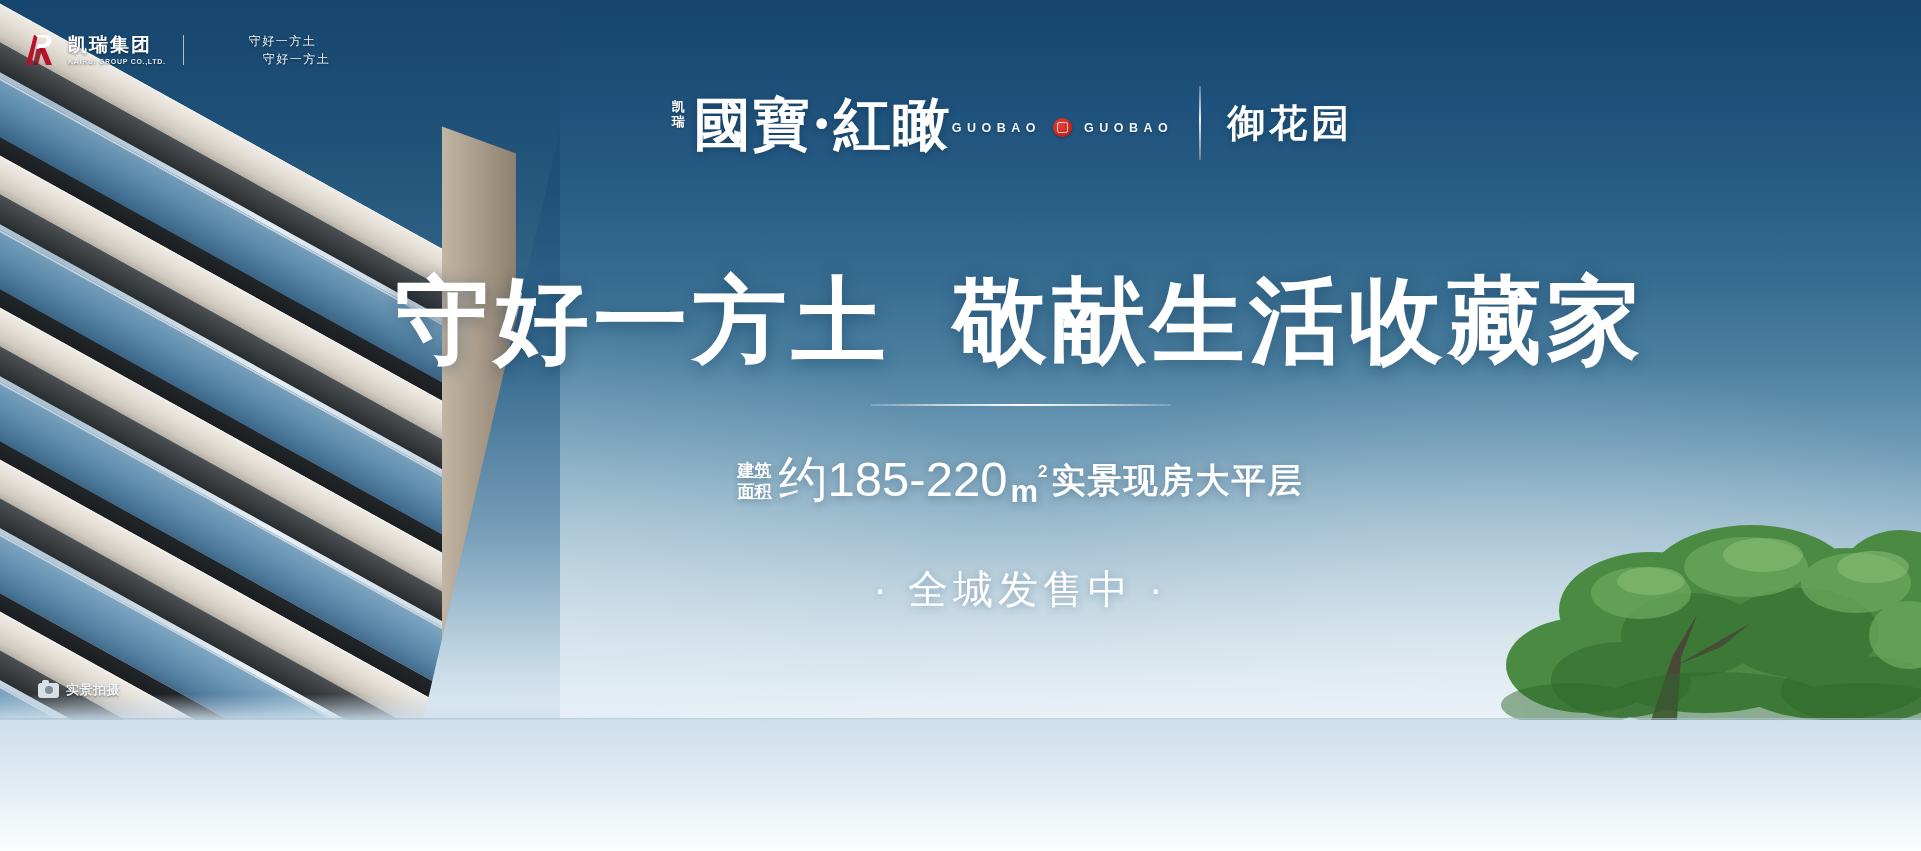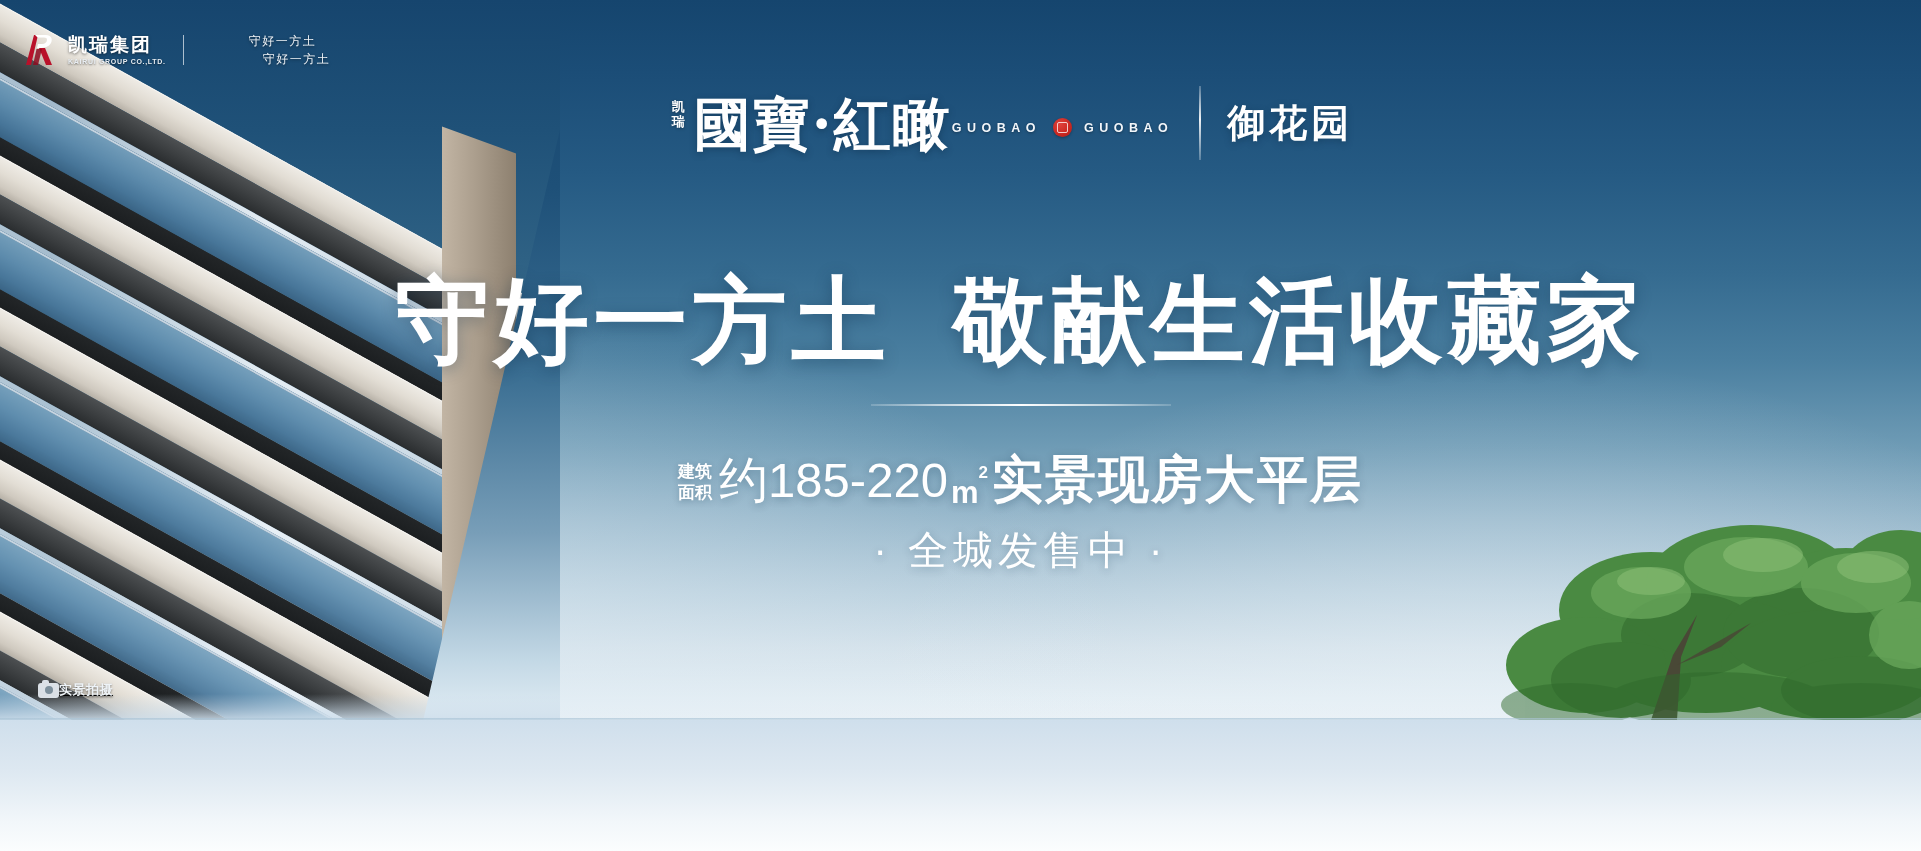--- a/index.html
+++ b/index.html
@@ -113,23 +113,22 @@
     clip-path:polygon(100% 0, 100% 100%, 24% 100%, 100% 18%);
   }
   .bldg-bottom-fade{
     position:absolute; left:0; bottom:0; width:560px; height:26px;
     background:linear-gradient(to bottom, rgba(215,228,238,0), rgba(207,223,236,.9));
   }
 
   
   .shot-tag{
     position:absolute; left:38px; top:681px;
-    display:flex; align-items:center; 
+    display:flex; align-items:center; gap:7px;
     z-index:9;
-    text-decoration:underline;
   }
   .cam-icon{
     width:21px; height:15px; border-radius:3px;
     background:rgba(232,238,244,.92);
     position:relative;
   }
   .cam-icon::before{
     content:""; position:absolute; left:6.5px; top:3.5px;
     width:8px; height:8px; border-radius:50%;
     background:#7d8f9c;
@@ -262,48 +261,48 @@
     position:absolute; left:0; right:0; top:455px;
     display:flex; justify-content:center; align-items:center; z-index:10;
     transform:translateX(60px);
   }
   .sub-inner{ display:flex; align-items:center; }
   .sub-prefix{
     display:flex; flex-direction:column; align-items:center;
     color:#ffffff; font-size:17px; font-weight:bold; line-height:1.2;
     letter-spacing:0; margin-right:7px; margin-top:4px;
     text-shadow:0 2px 6px rgba(10,42,70,.3);
+    text-decoration:underline;
   }
   .sub-number{
     color:#ffffff; font-size:49px; font-weight:normal; letter-spacing:0;
     line-height:1; text-shadow:0 2px 9px rgba(10,42,70,.3);
   }
   .sub-unit{
     color:#ffffff; font-size:31px; font-weight:bold; line-height:1;
     margin-left:3px; position:relative; top:12px;
     text-shadow:0 2px 9px rgba(10,42,70,.3);
   }
   .sub-unit sup{ font-size:17px; top:-14px; position:relative; }
   .sub-tail{
-    color:#ffffff; font-size:51px; font-weight:bold; letter-spacing:2px;
+    color:#ffffff; font-size:34px; font-weight:bold; letter-spacing:2px;
     line-height:1; margin-left:4px;
     text-shadow:0 2px 9px rgba(10,42,70,.3);
-    font-family:Liberation Serif, serif;
   }
 
   
   .selling{
     position:absolute; left:0; right:0; top:530px;
     text-align:center; z-index:10;
     transform:translateX(60px);
   }
   .selling-text{
     display:inline-block;
     color:#ffffff; font-size:40px; font-weight:normal; letter-spacing:5px;
-    line-height:1; text-shadow:0 2px 9px rgba(10,42,70,.28);
+    line-height:1; text-shadow:0 2px 9px rgba(10,42,70,.28);margin-top:39px;
   }
 </style>
 </head>
 <body>
 
 <div class="banner">
 
   <div class="sky"></div>
   <div class="sky-warm"></div>
 

